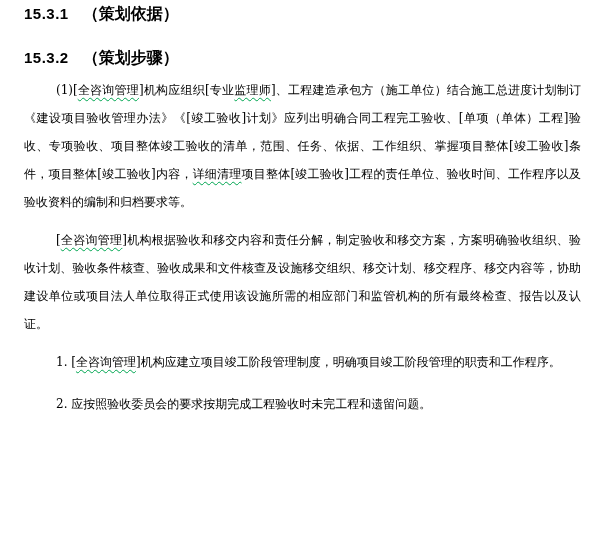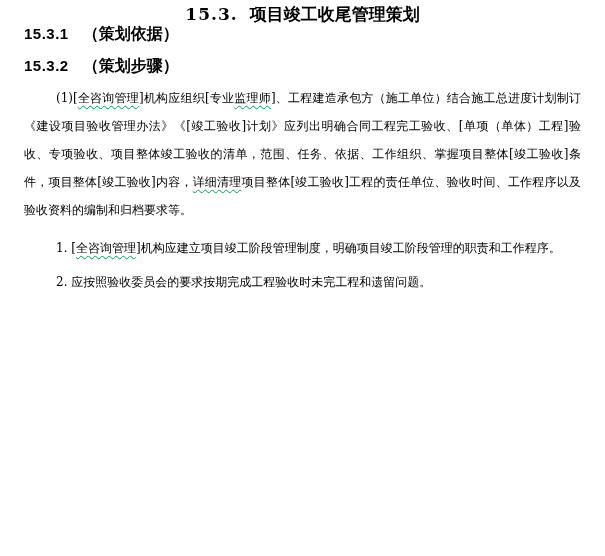--- a/index.html
+++ b/index.html
@@ -31,63 +31,61 @@
     line-height: 20px;
     white-space: nowrap;
   }
   .heading .h-num {
     font-family: "Liberation Sans", sans-serif;
     font-size: 15px;
     letter-spacing: 0.5px;
     margin-right: 14px;
   }
   .h1 { }
-  .h2 { margin-top: 12px; }
+  .h2 { margin-top: 24px; }
   .h3 { margin-top: 20px; }
   .body-para {
     font-size: 12px;
     line-height: 28px;
     text-align: justify;
     text-indent: 32px;
     margin: 0;
   }
   .p1 { margin-top: 8px; }
   .p2 { margin-top: 10px; }
   .p3 { margin-top: 10px; }
-  .p4 { margin-top: 6px; }
+  .p4 { margin-top: 14px; }
   .p5 { margin-top: 4px; }
   .squiggle {
     text-decoration-line: underline;
     text-decoration-style: wavy;
     text-decoration-color: #00a54f;
     text-decoration-thickness: 1px;
     text-underline-offset: 3px;
     text-decoration-skip-ink: none;
   }
 </style>
 </head>
 <body>
 
 <div class="page">
 
-  <div class="doc-title">
-    <span class="title-num">15.3.</span><span class="title-text">项目竣工收尾管理策划</span>
-  </div>
 
   <div class="heading h1">
     <span class="h-num">15.3.1</span><span class="h-label">（策划依据）</span>
   </div>
 
   <div class="heading h2">
     <span class="h-num">15.3.2</span><span class="h-label">（策划步骤）</span>
   </div>
 
   <p class="body-para p1"><span>(1)[</span><span class="squiggle">全咨询管理</span><span>]机构应组织[专业</span><span class="squiggle">监理师</span><span>]、工程建造承包方（施工单位）结合施工总进度计划制订《建设项目验收管理办法》《[竣工验收]计划》应列出明确合同工程完工验收、[单项（单体）工程]验收、专项验收、项目整体竣工验收的清单，范围、任务、依据、工作组织、掌握项目整体[竣工验收]条件，项目整体[竣工验收]内容，</span><span class="squiggle">详细清理</span><span>项目整体[竣工验收]工程的责任单位、验收时间、工作程序以及验收资料的编制和归档要求等。</span></p>
 
 
+  <p class="body-para p2"><span>[</span><span class="squiggle">全咨询管理</span><span>]机构根据验收和移交内容和责任分解，制定验收和移交方案，方案明确验收组织、验收计划、验收条件核查、验收成果和文件核查及设施移交组织、移交计划、移交程序、移交内容等，协助建设单位或项目法人单位取得正式使用该设施所需的相应部门和监管机构的所有最终检查、报告以及认证。</span></p>
 
   <p class="body-para p3"><span>1.&nbsp;[</span><span class="squiggle">全咨询管理</span><span>]机构应建立项目竣工阶段管理制度，明确项目竣工阶段管理的职责和工作程序。</span></p>
 
   <p class="body-para p4"><span>2. 应按照验收委员会的要求按期完成工程验收时未完工程和遗留问题。</span></p>
 
   <p class="body-para p5"></p>
 
 </div>
 
 </body></html>

